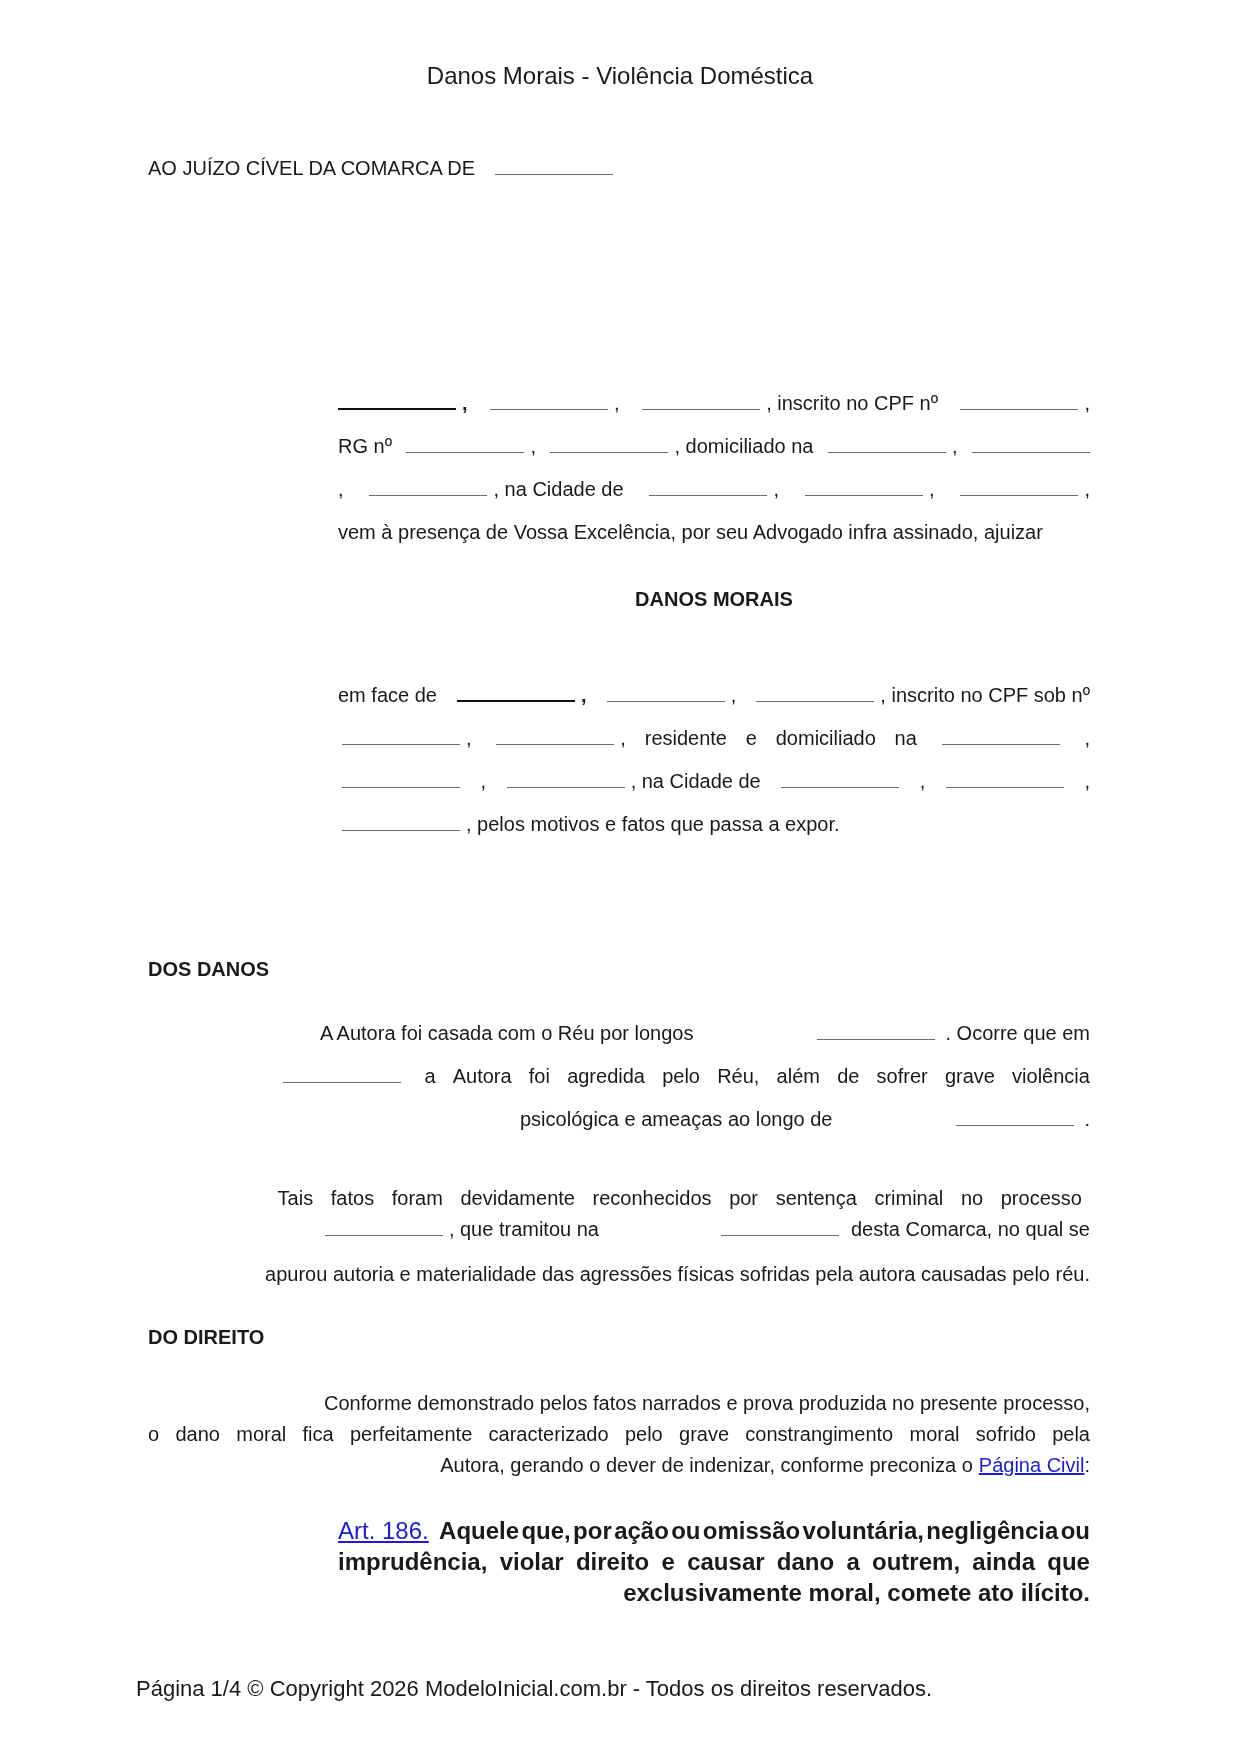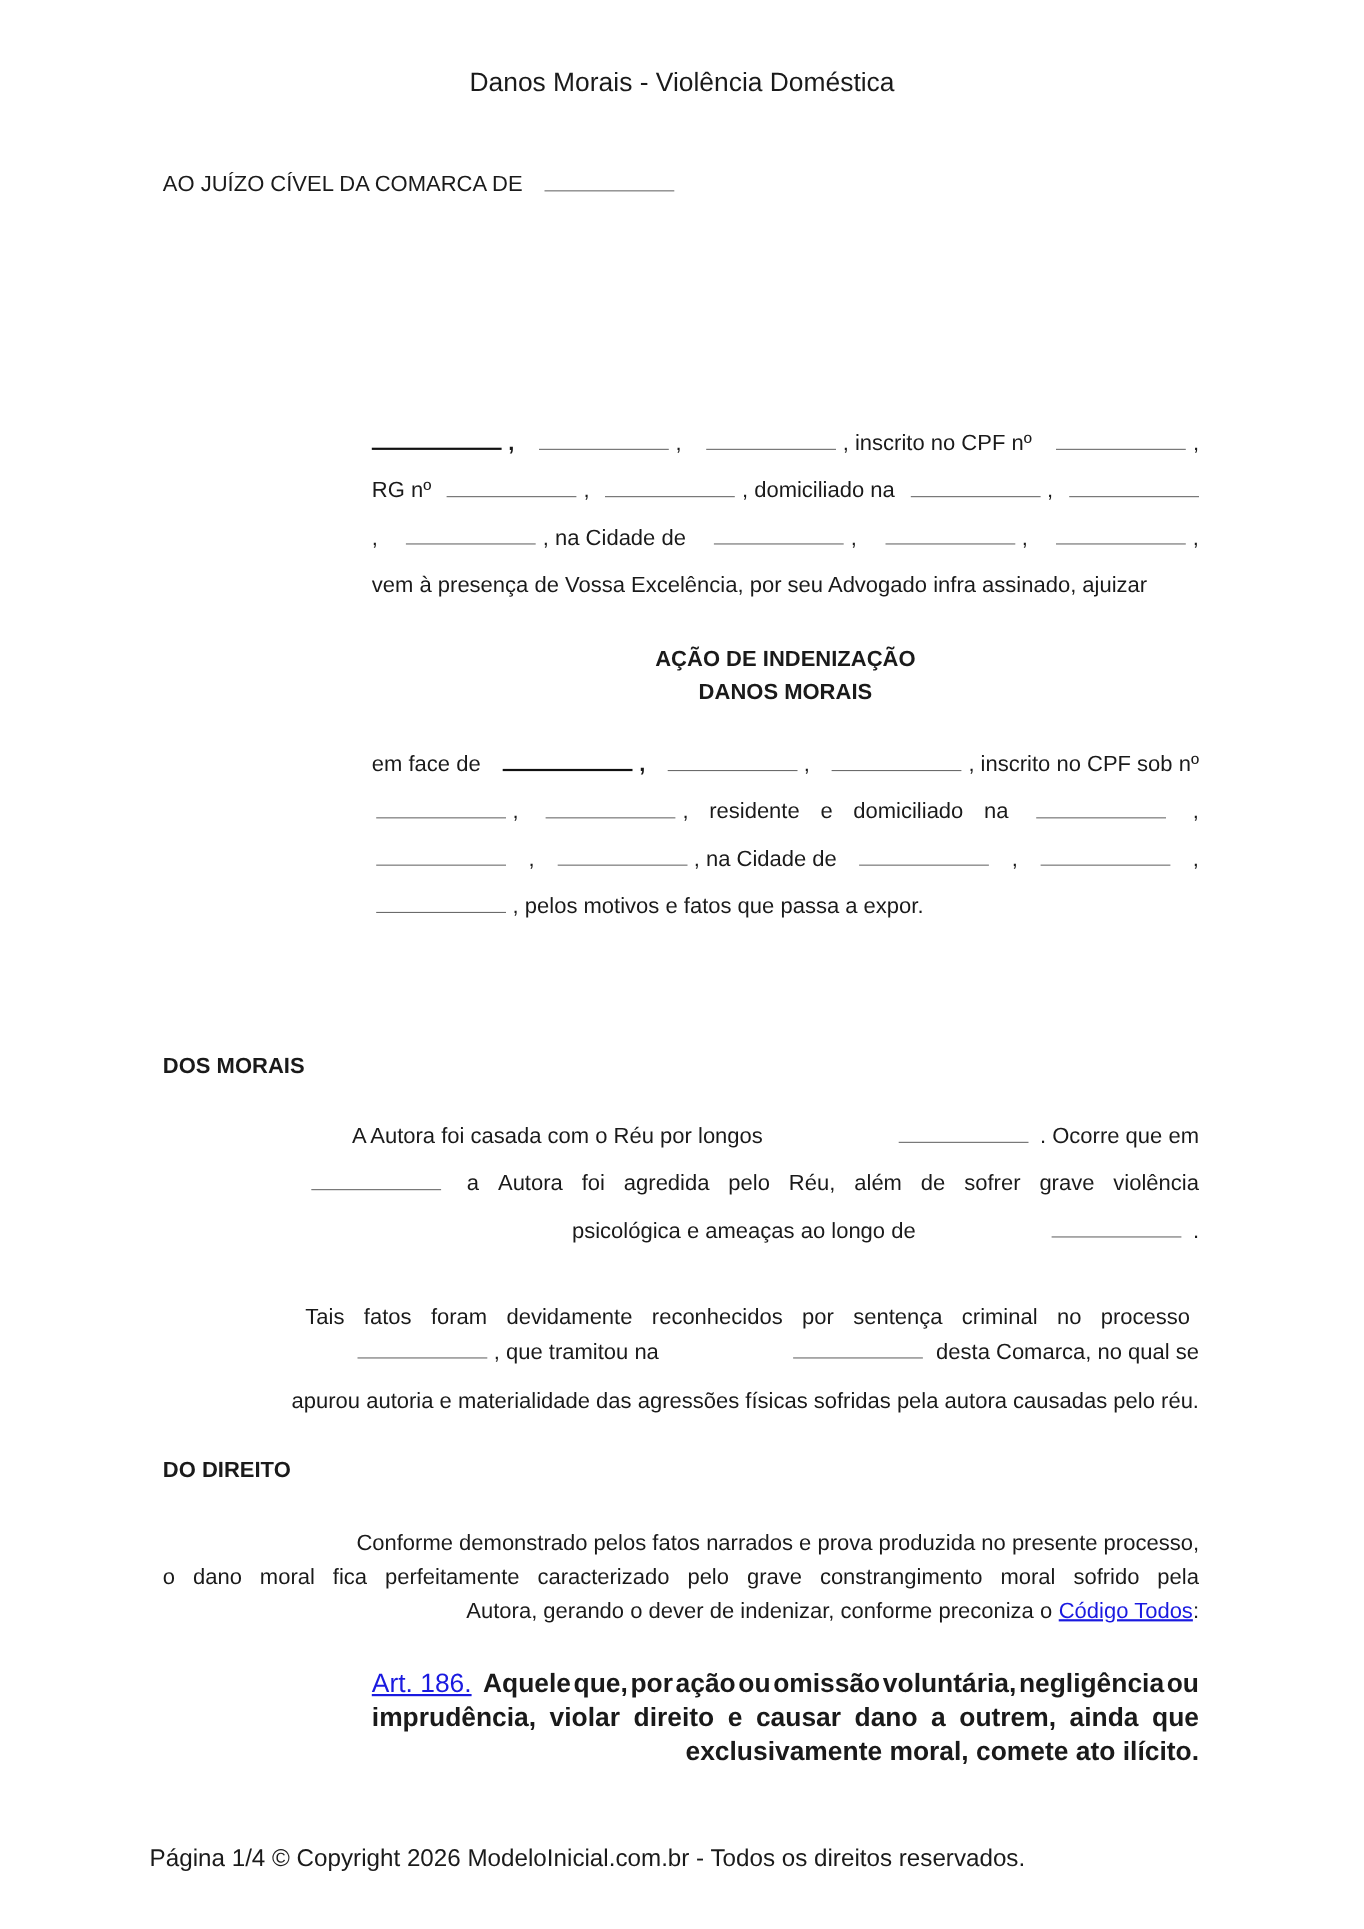--- a/index.html
+++ b/index.html
@@ -60,21 +60,20 @@
     <span><span class="blank b-118"></span><span class="t">,</span></span>
     <span><span class="blank b-118"></span><span class="t">,</span></span>
     <span><span class="blank b-118"></span><span class="t">,</span></span>
   </div>
   <div class="line left" style="top:129px">
     <span class="t">vem à presença de Vossa Excelência, por seu Advogado infra assinado, ajuizar</span>
   </div>
 </div>
 
 <div class="abs action-title" style="top:584px;">
-  <div>AÇÃO DE INDENIZAÇÃO</div>
   <div>DANOS MORAIS</div>
 </div>
 
 <div class="abs party" style="top:684px;">
   <div class="line" style="top:0">
     <span class="t">em face de</span>
     <span><span class="blank bold b-118"></span><span class="t" style="font-weight:bold">,</span></span>
     <span><span class="blank b-118"></span><span class="t">,</span></span>
     <span><span class="blank b-118"></span><span class="t">, inscrito no CPF sob nº</span></span>
   </div>
@@ -96,21 +95,21 @@
     <span class="t">,</span>
     <span class="blank b-118"></span>
     <span class="t">,</span>
   </div>
   <div class="line left" style="top:129px">
     <span class="blank b-118" style="margin-left:4px"></span>
     <span class="t">, pelos motivos e fatos que passa a expor.</span>
   </div>
 </div>
 
-<div class="abs section-heading" style="top:958px;">DOS MORAIS</div>
+<div class="abs section-heading" style="top:958px;">DOS DANOS</div>
 
 <div class="abs para" style="top:1022px;">
   <div class="pl left" style="top:0">
     <span class="gap" style="width:118px"></span>
     <span class="t">A Autora foi casada com o Réu por longos</span>
     <span class="gap" style="width:118px"></span>
     <span class="blank b-118"></span>
     <span class="t" style="margin-left:4px">. Ocorre que em</span>
   </div>
   <div class="pl" style="top:43px">
@@ -179,21 +178,21 @@
     <span>caracterizado</span>
     <span>pelo</span>
     <span>grave</span>
     <span>constrangimento</span>
     <span>moral</span>
     <span>sofrido</span>
     <span>pela</span>
   </div>
   <div class="pl left" style="top:62px">
     <span class="t">Autora, gerando o dever de indenizar, conforme preconiza o</span>
-    <span class="link" style="margin-left:6px">Código Todos</span>
+    <span class="link" style="margin-left:6px">Página Civil</span>
     <span class="t">:</span>
   </div>
 </div>
 
 <div class="abs quote" style="top:1515px;">
   <div class="ql">
     <span class="link">Art. 186.</span>
     <span>Aquele</span>
     <span>que,</span>
     <span>por</span>

